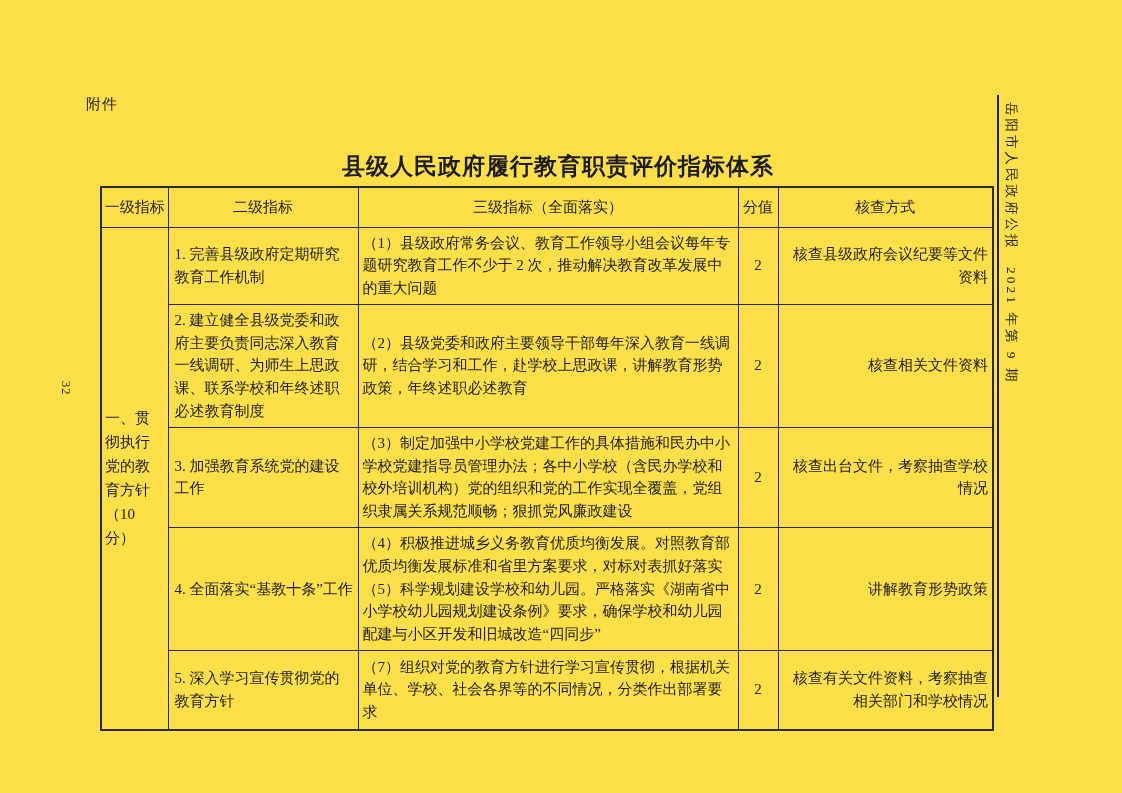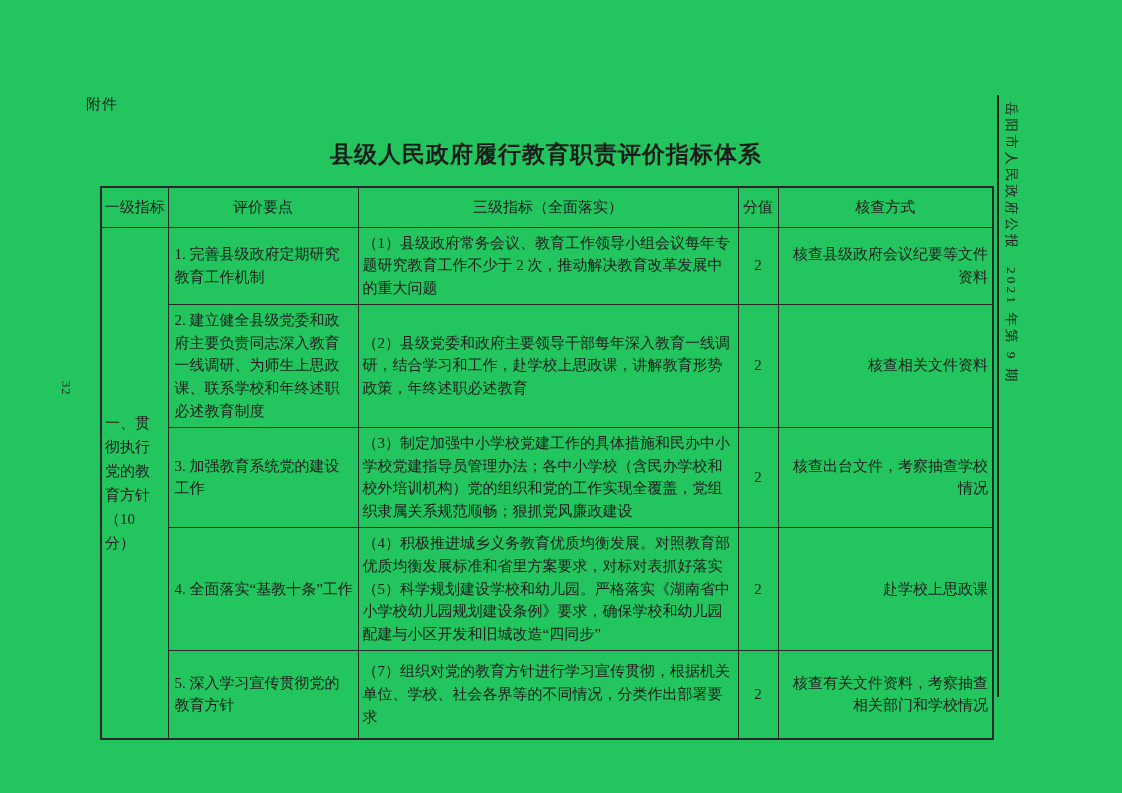--- a/index.html
+++ b/index.html
@@ -1,29 +1,29 @@
 <!DOCTYPE html>
 <html><head>
 <meta charset="utf-8">
 <style>
   html,body{margin:0;padding:0;background:#ffffff;}
   .page{
     position:relative;
     width:1122px;height:793px;
-    background:#22c55e;
+    background:#fde047;
     font-family:"Liberation Serif","DejaVu Serif",serif;
     color:#1c1c1c;
     overflow:hidden;
   }
   .attachment{
     position:absolute;left:86px;top:95px;
     font-size:15px;letter-spacing:1px;
   }
   .title{
-    position:absolute;left:100px;top:139px;width:892px;margin:0;
+    position:absolute;left:100px;top:139px;width:892px;margin:12px;
     text-align:center;font-size:23px;font-weight:bold;letter-spacing:1px;
   }
   .pagenum{
     position:absolute;left:58px;top:381px;
     writing-mode:vertical-rl;text-orientation:sideways;
     font-size:12.5px;color:#2a2a2a;letter-spacing:1px;
   }
   .side-rule{
     position:absolute;left:997px;top:95px;width:2px;height:602px;
     background:#1f1f1f;
@@ -43,21 +43,21 @@
   table.indicators th,table.indicators td{
     border:1px solid #2a2a2a;
     vertical-align:middle;
     font-weight:normal;
     overflow:hidden;
   }
   col.c1{width:67px;} col.c2{width:190px;} col.c3{width:380px;}
   col.c4{width:40px;} col.c5{width:215px;}
   tr.hdr{height:40px;}
   tr.r0{height:77px;} tr.r1{height:85px;} tr.r2{height:97px;}
-  tr.r3{height:120px;} tr.r4{height:88px;}
+  tr.r3{height:120px;} tr.r4{height:79px;}
   th.hcell{text-align:center;padding:2px;}
   td.lvl1{text-align:left;padding:3px 3px;line-height:1.6;margin-top:15px;}
   td.lvl2{text-align:left;padding:4px 4px 4px 6px;margin-top:44px;}
   td.lvl3{text-align:left;padding:4px 5px 4px 4px;}
   td.score{text-align:center;padding:0 2px;}
   td.method{text-align:right;padding:4px 4px 4px 7px;}
 </style>
 </head>
 <body>
 
@@ -76,21 +76,21 @@
     <colgroup>
       <col class="c1">
         <col class="c2">
         <col class="c3">
         <col class="c4">
         <col class="c5">
     </colgroup>
     <thead>
       <tr class="hdr">
         <th class="hcell">一级指标</th>
-        <th class="hcell">评价要点</th>
+        <th class="hcell">二级指标</th>
         <th class="hcell">三级指标（全面落实）</th>
         <th class="hcell">分值</th>
         <th class="hcell">核查方式</th>
       </tr>
     </thead>
     <tbody>
       <tr class="r0">
         <td class="lvl1" rowspan="5">一、贯彻执行党的教育方针（10 分）</td>
         <td class="lvl2">1. 完善县级政府定期研究教育工作机制</td>
         <td class="lvl3">
@@ -115,21 +115,21 @@
         <td class="score">2</td>
         <td class="method">核查出台文件，考察抽查学校情况</td>
       </tr>
       <tr class="r3">
         <td class="lvl2">4. 全面落实“基教十条”工作</td>
         <td class="lvl3">
           <div>（4）积极推进城乡义务教育优质均衡发展。对照教育部优质均衡发展标准和省里方案要求，对标对表抓好落实</div>
           <div>（5）科学规划建设学校和幼儿园。严格落实《湖南省中小学校幼儿园规划建设条例》要求，确保学校和幼儿园配建与小区开发和旧城改造“四同步”</div>
         </td>
         <td class="score">2</td>
-        <td class="method">赴学校上思政课</td>
+        <td class="method">讲解教育形势政策</td>
       </tr>
       <tr class="r4">
         <td class="lvl2">5. 深入学习宣传贯彻党的教育方针</td>
         <td class="lvl3">
           <div>（7）组织对党的教育方针进行学习宣传贯彻，根据机关单位、学校、社会各界等的不同情况，分类作出部署要求</div>
         </td>
         <td class="score">2</td>
         <td class="method">核查有关文件资料，考察抽查相关部门和学校情况</td>
       </tr>
     </tbody>

